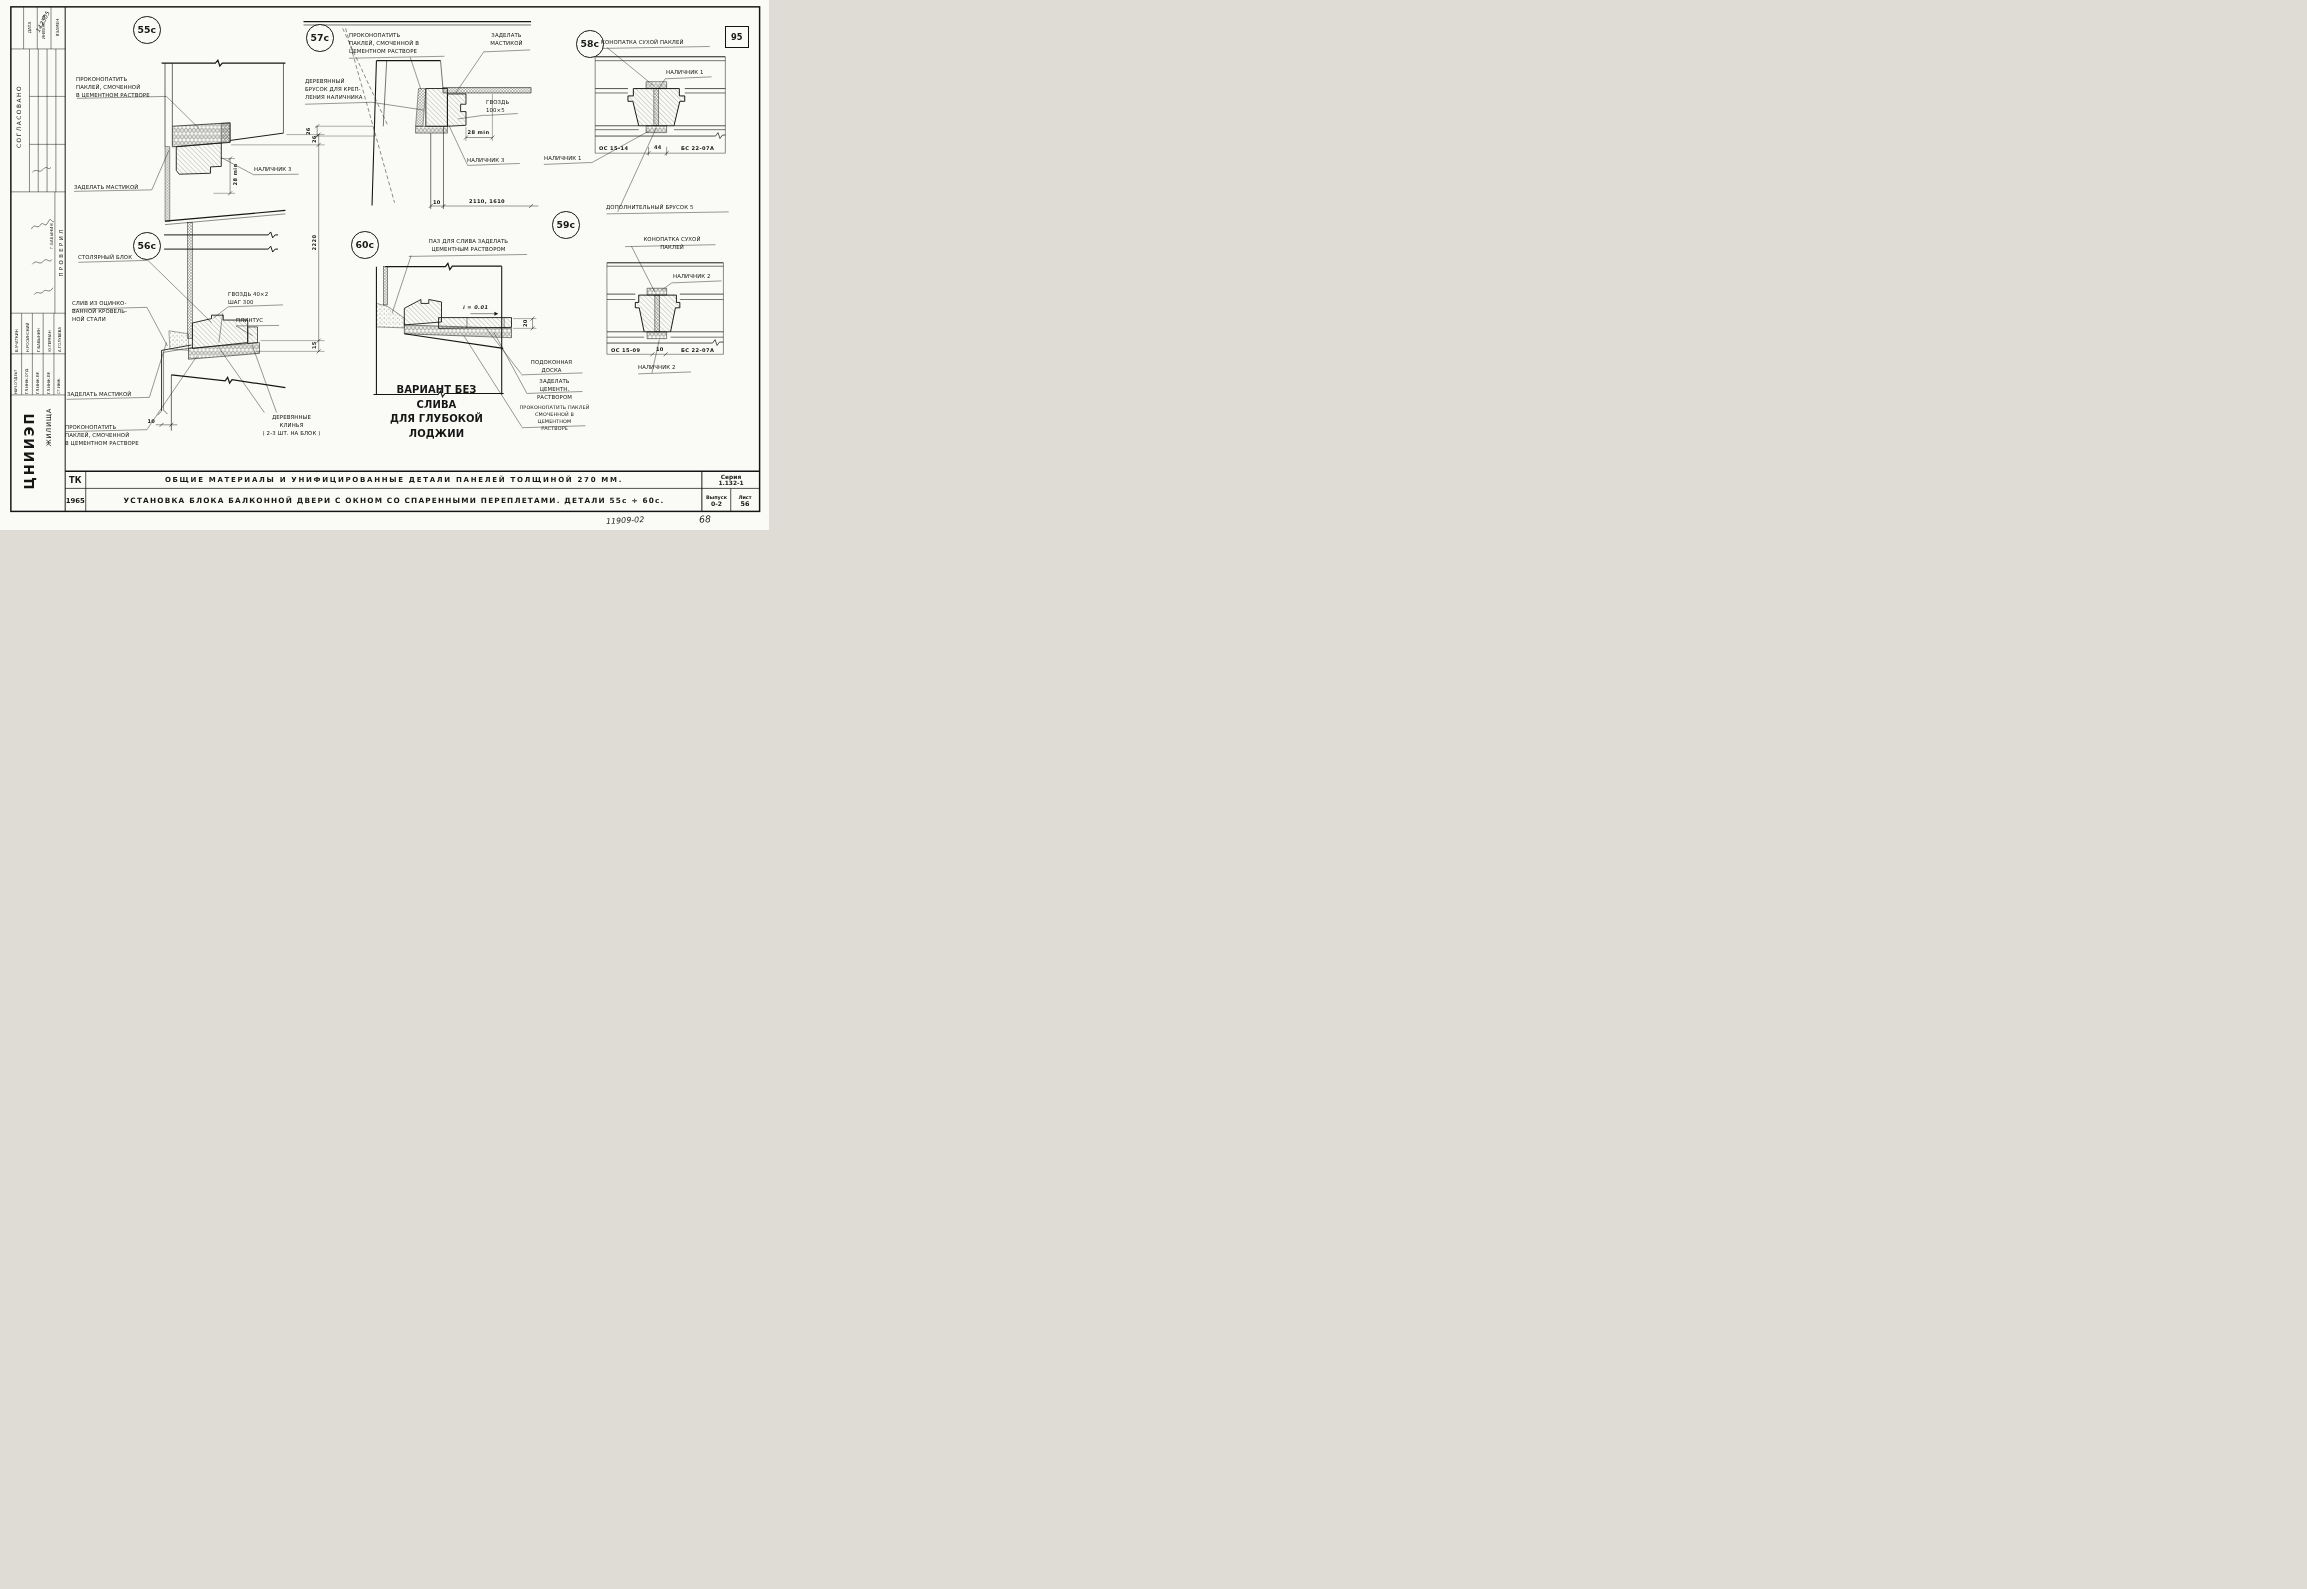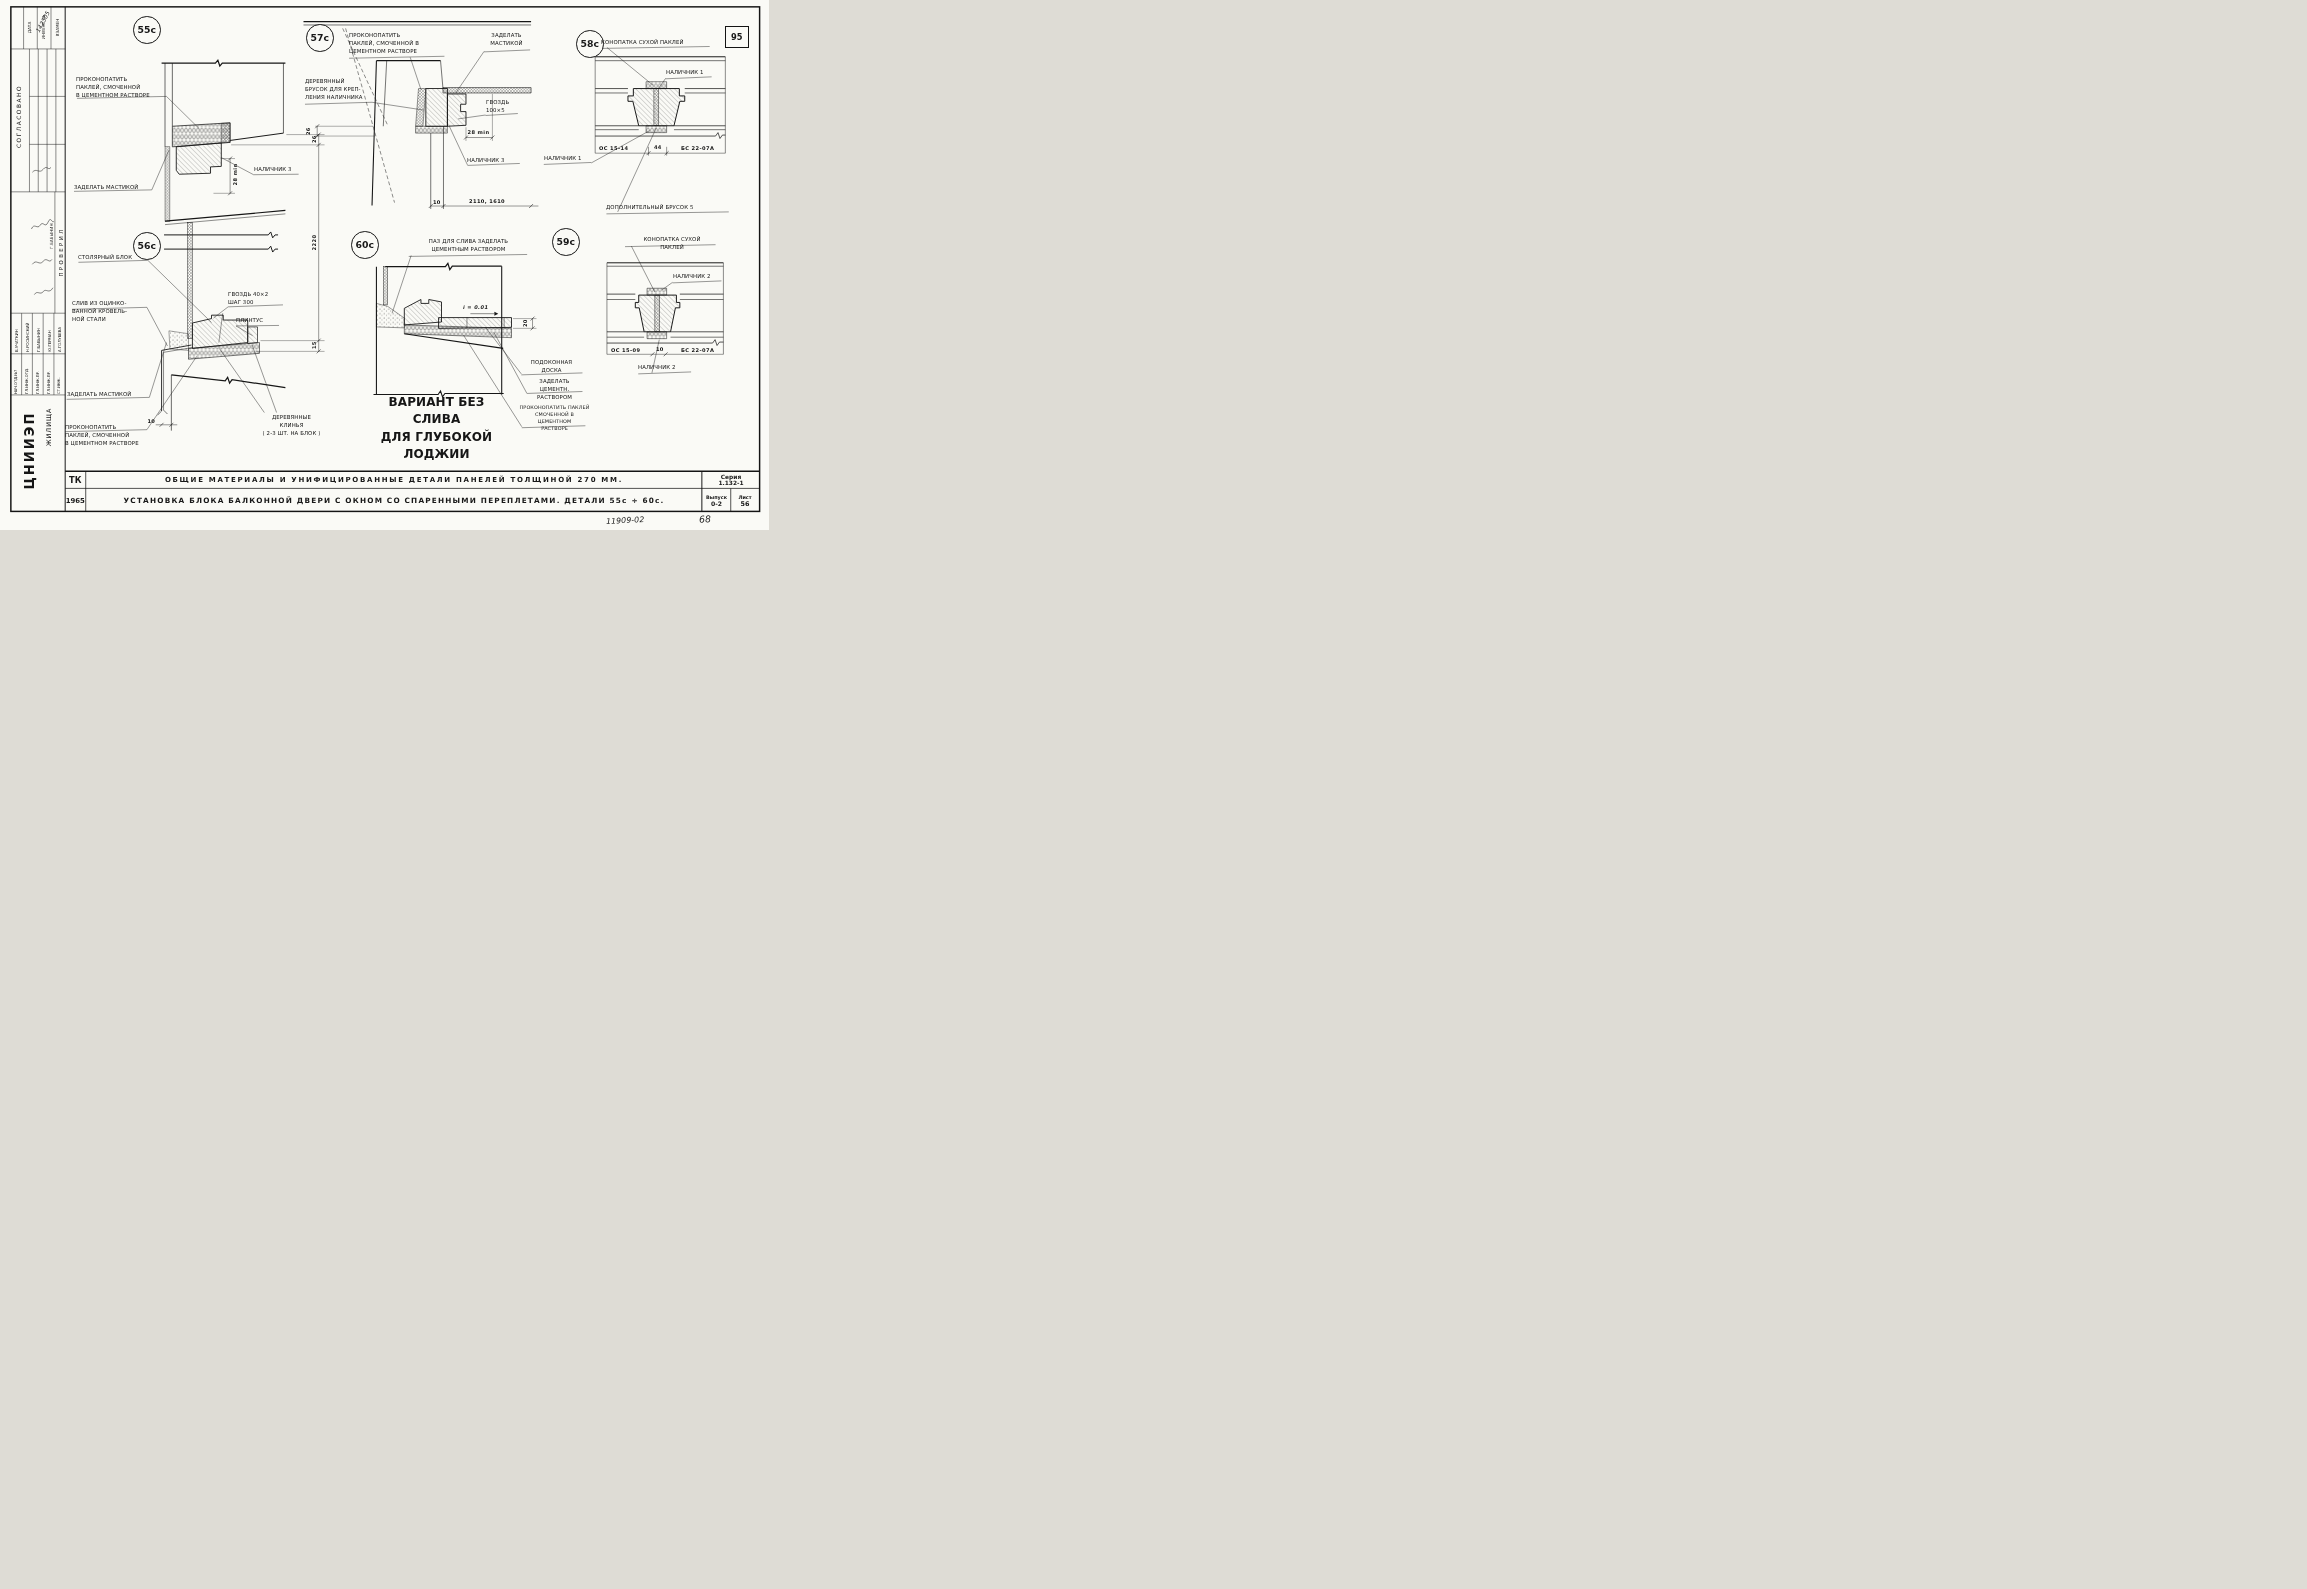--- a/index.html
+++ b/index.html
@@ -250,21 +250,21 @@
     <path d="M1065,766 L1190,762 M1065,764 L992,669" stroke-width="0.9"></path>
     <path d="M1076,804 L1190,800 M1076,803 L1009,679" stroke-width="0.9"></path>
     <path d="M1066,874 L1196,870 M1066,872 L947,685" stroke-width="0.9"></path>
   </g>
 </svg>
 
 <div class="bubble" style="left:133px;top:16px">55с</div>
 <div class="bubble" style="left:133px;top:232px">56с</div>
 <div class="bubble" style="left:306px;top:24px">57с</div>
 <div class="bubble" style="left:576px;top:30px">58с</div>
-<div class="bubble" style="left:552px;top:228px">59с</div>
+<div class="bubble" style="left:552px;top:211px">59с</div>
 <div class="bubble" style="left:351px;top:231px">60с</div>
 
 <div class="pagebox">95</div>
 
 <div class="lbl" style="left:76px;top:76px;width:98px">ПРОКОНОПАТИТЬ
 ПАКЛЕЙ, СМОЧЕННОЙ
 В ЦЕМЕНТНОМ РАСТВОРЕ</div>
 <div class="lbl" style="left:74px;top:184px;width:91px">ЗАДЕЛАТЬ МАСТИКОЙ</div>
 <div class="lbl" style="left:254px;top:166px;width:47px">НАЛИЧНИК 3</div>
 <div class="lbl dim rot" style="left:232px;top:192px;width:35px;text-align:center">28 min</div>
@@ -325,21 +325,21 @@
 ЦЕМЕНТНЫМ РАСТВОРОМ</div>
 <div class="lbl dim hand" style="left:463px;top:304px;width:35px">i = 0.01</div>
 <div class="lbl dim rot" style="left:522px;top:329px;width:11.7px;text-align:center">20</div>
 <div class="lbl c" style="left:520px;top:359px;width:63px">ПОДОКОННАЯ
 ДОСКА</div>
 <div class="lbl c" style="left:524px;top:378px;width:61px">ЗАДЕЛАТЬ ЦЕМЕНТН.
 РАСТВОРОМ</div>
 <div class="lbl c" style="left:519px;top:404px;width:71px;font-size:4.9px">ПРОКОНОПАТИТЬ ПАКЛЕЙ
 СМОЧЕННОЙ В ЦЕМЕНТНОМ
 РАСТВОРЕ</div>
-<div class="lbl c cap" style="left:378px;top:394px;width:117px;font-size:12px">ВАРИАНТ БЕЗ СЛИВА
+<div class="lbl c cap" style="left:378px;top:383px;width:117px;font-size:10px">ВАРИАНТ БЕЗ СЛИВА
 ДЛЯ ГЛУБОКОЙ ЛОДЖИИ</div>
 
 <div class="srot" style="left:27.4px;top:45px;width:35px;font-size:4.2px;text-align:center">ДАТА</div>
 <div class="srot" style="left:41px;top:46px;width:38px;font-size:4.2px;text-align:center">ИНВЕНТ. №</div>
 <div class="srot" style="left:55px;top:45px;width:35px;font-size:4.2px;text-align:center">ВЗАМЕН</div>
 <div class="srot" style="left:16px;top:180px;width:127px;font-size:5.9px;letter-spacing:1.5px;text-align:center">СОГЛАСОВАНО</div>
 <div class="srot" style="left:58px;top:306px;width:108px;font-size:5.4px;letter-spacing:2.4px;text-align:center">ПРОВЕРИЛ</div>
 <div class="srot" style="left:49px;top:249px;width:51px;font-size:4.2px">Г.БАБЫНИН</div>
 
 <div class="srot" style="left:14px;top:352px;width:37px;font-size:3.9px">Б.УЧАТКИН</div>

